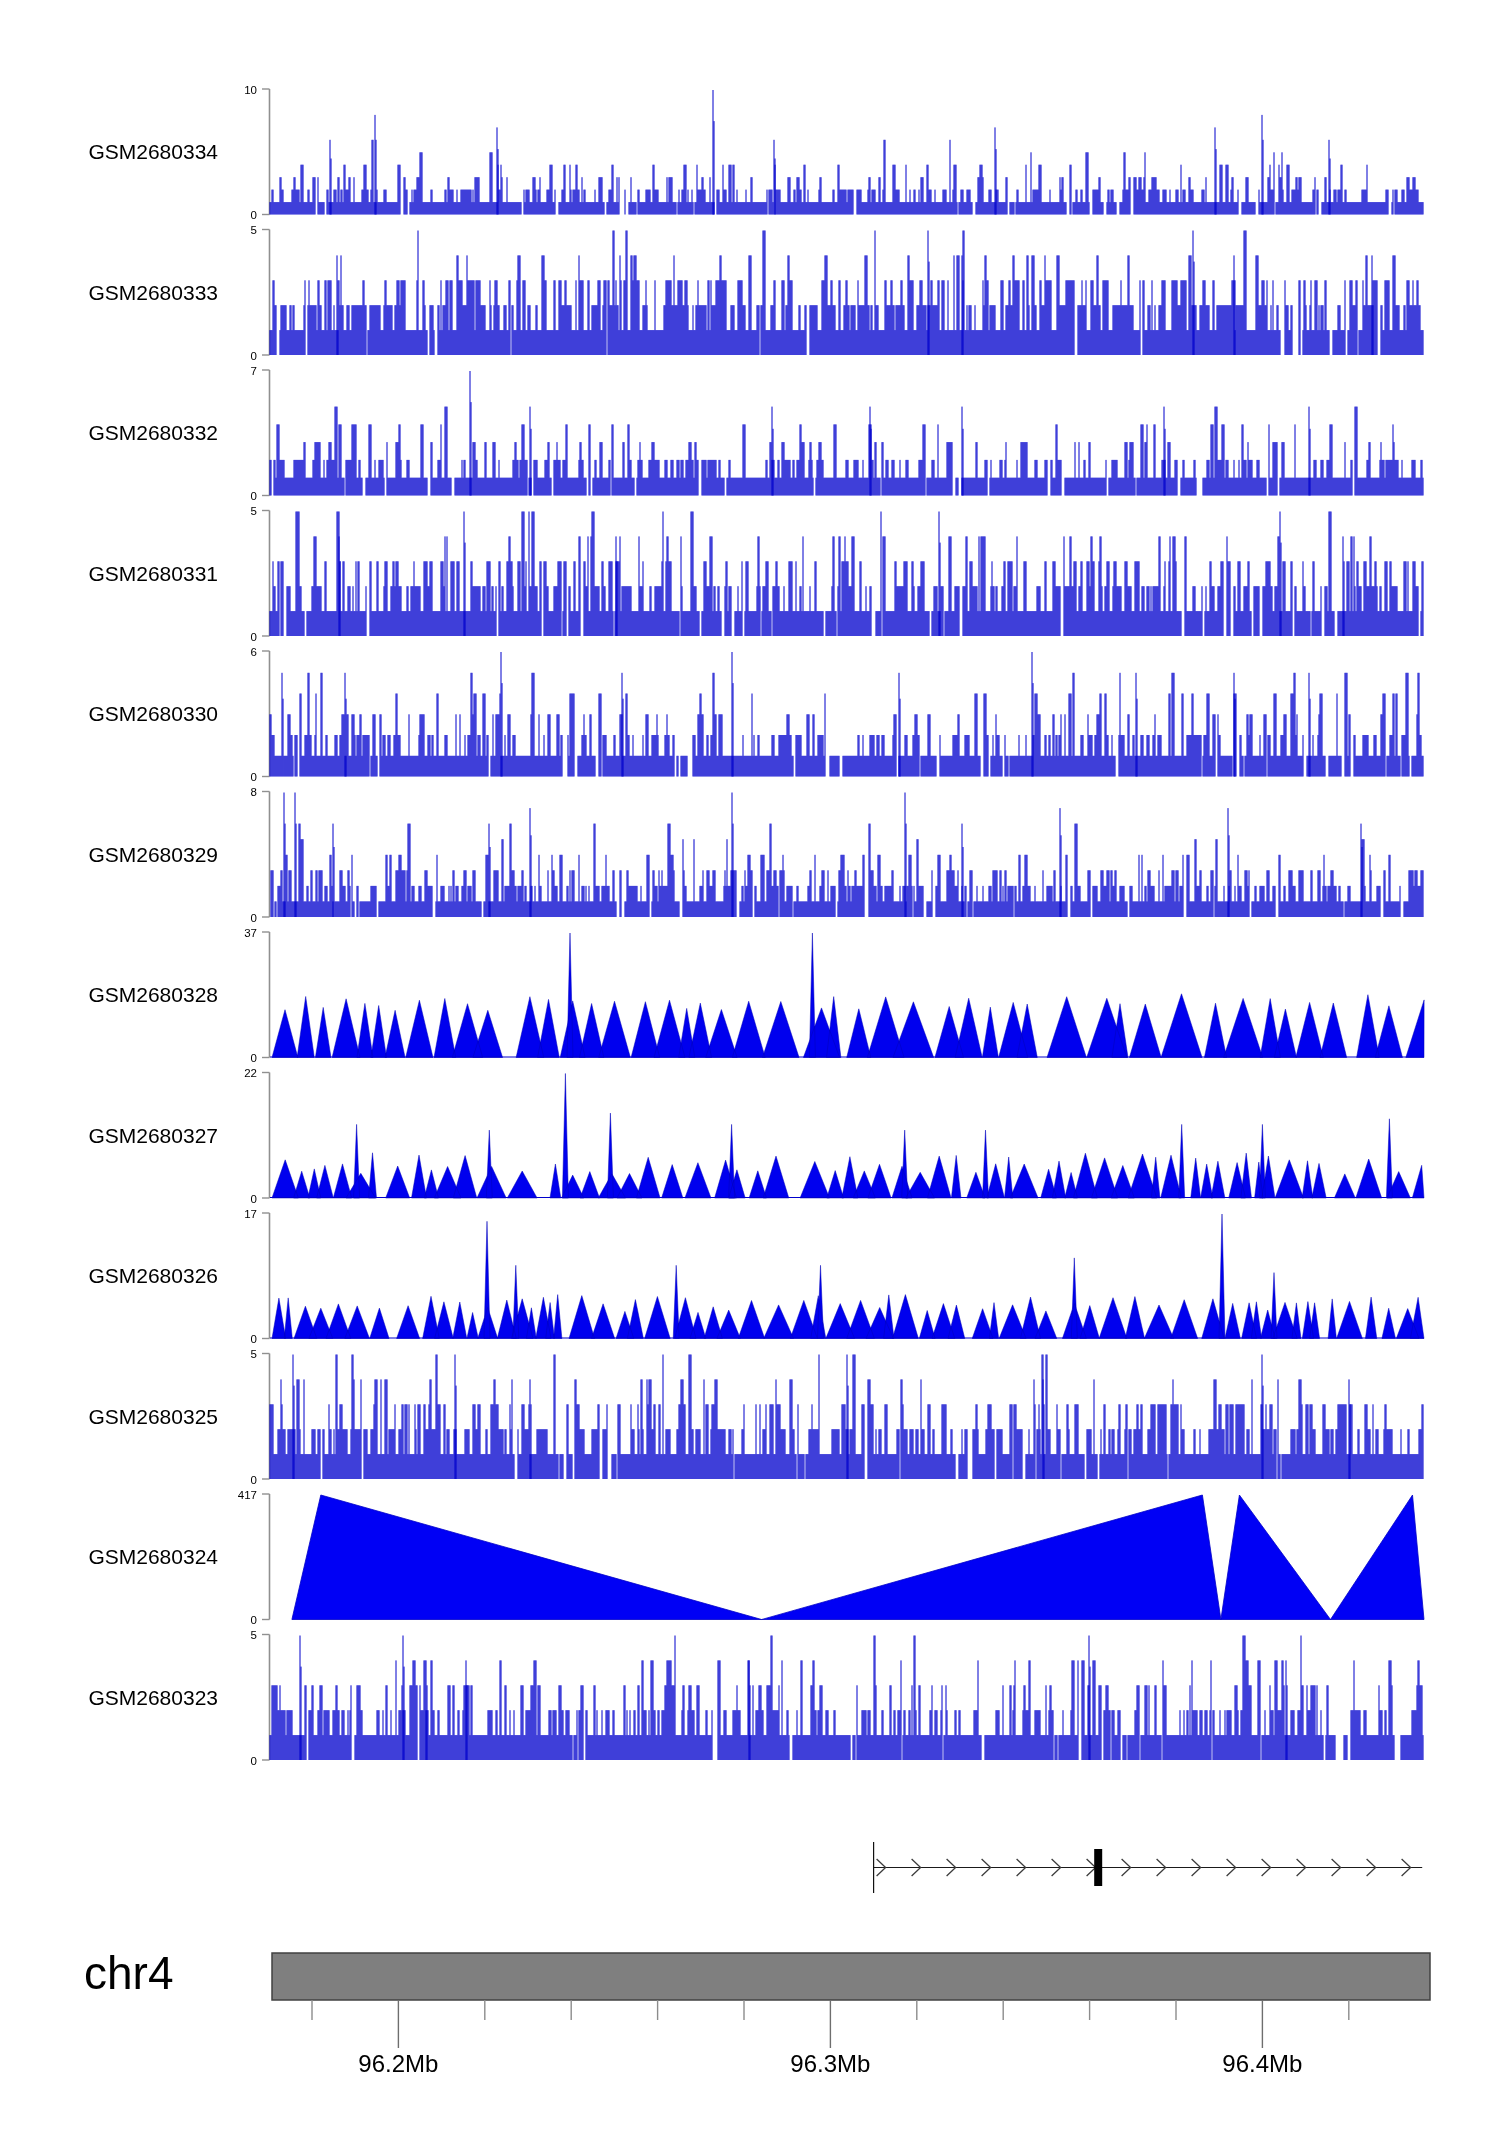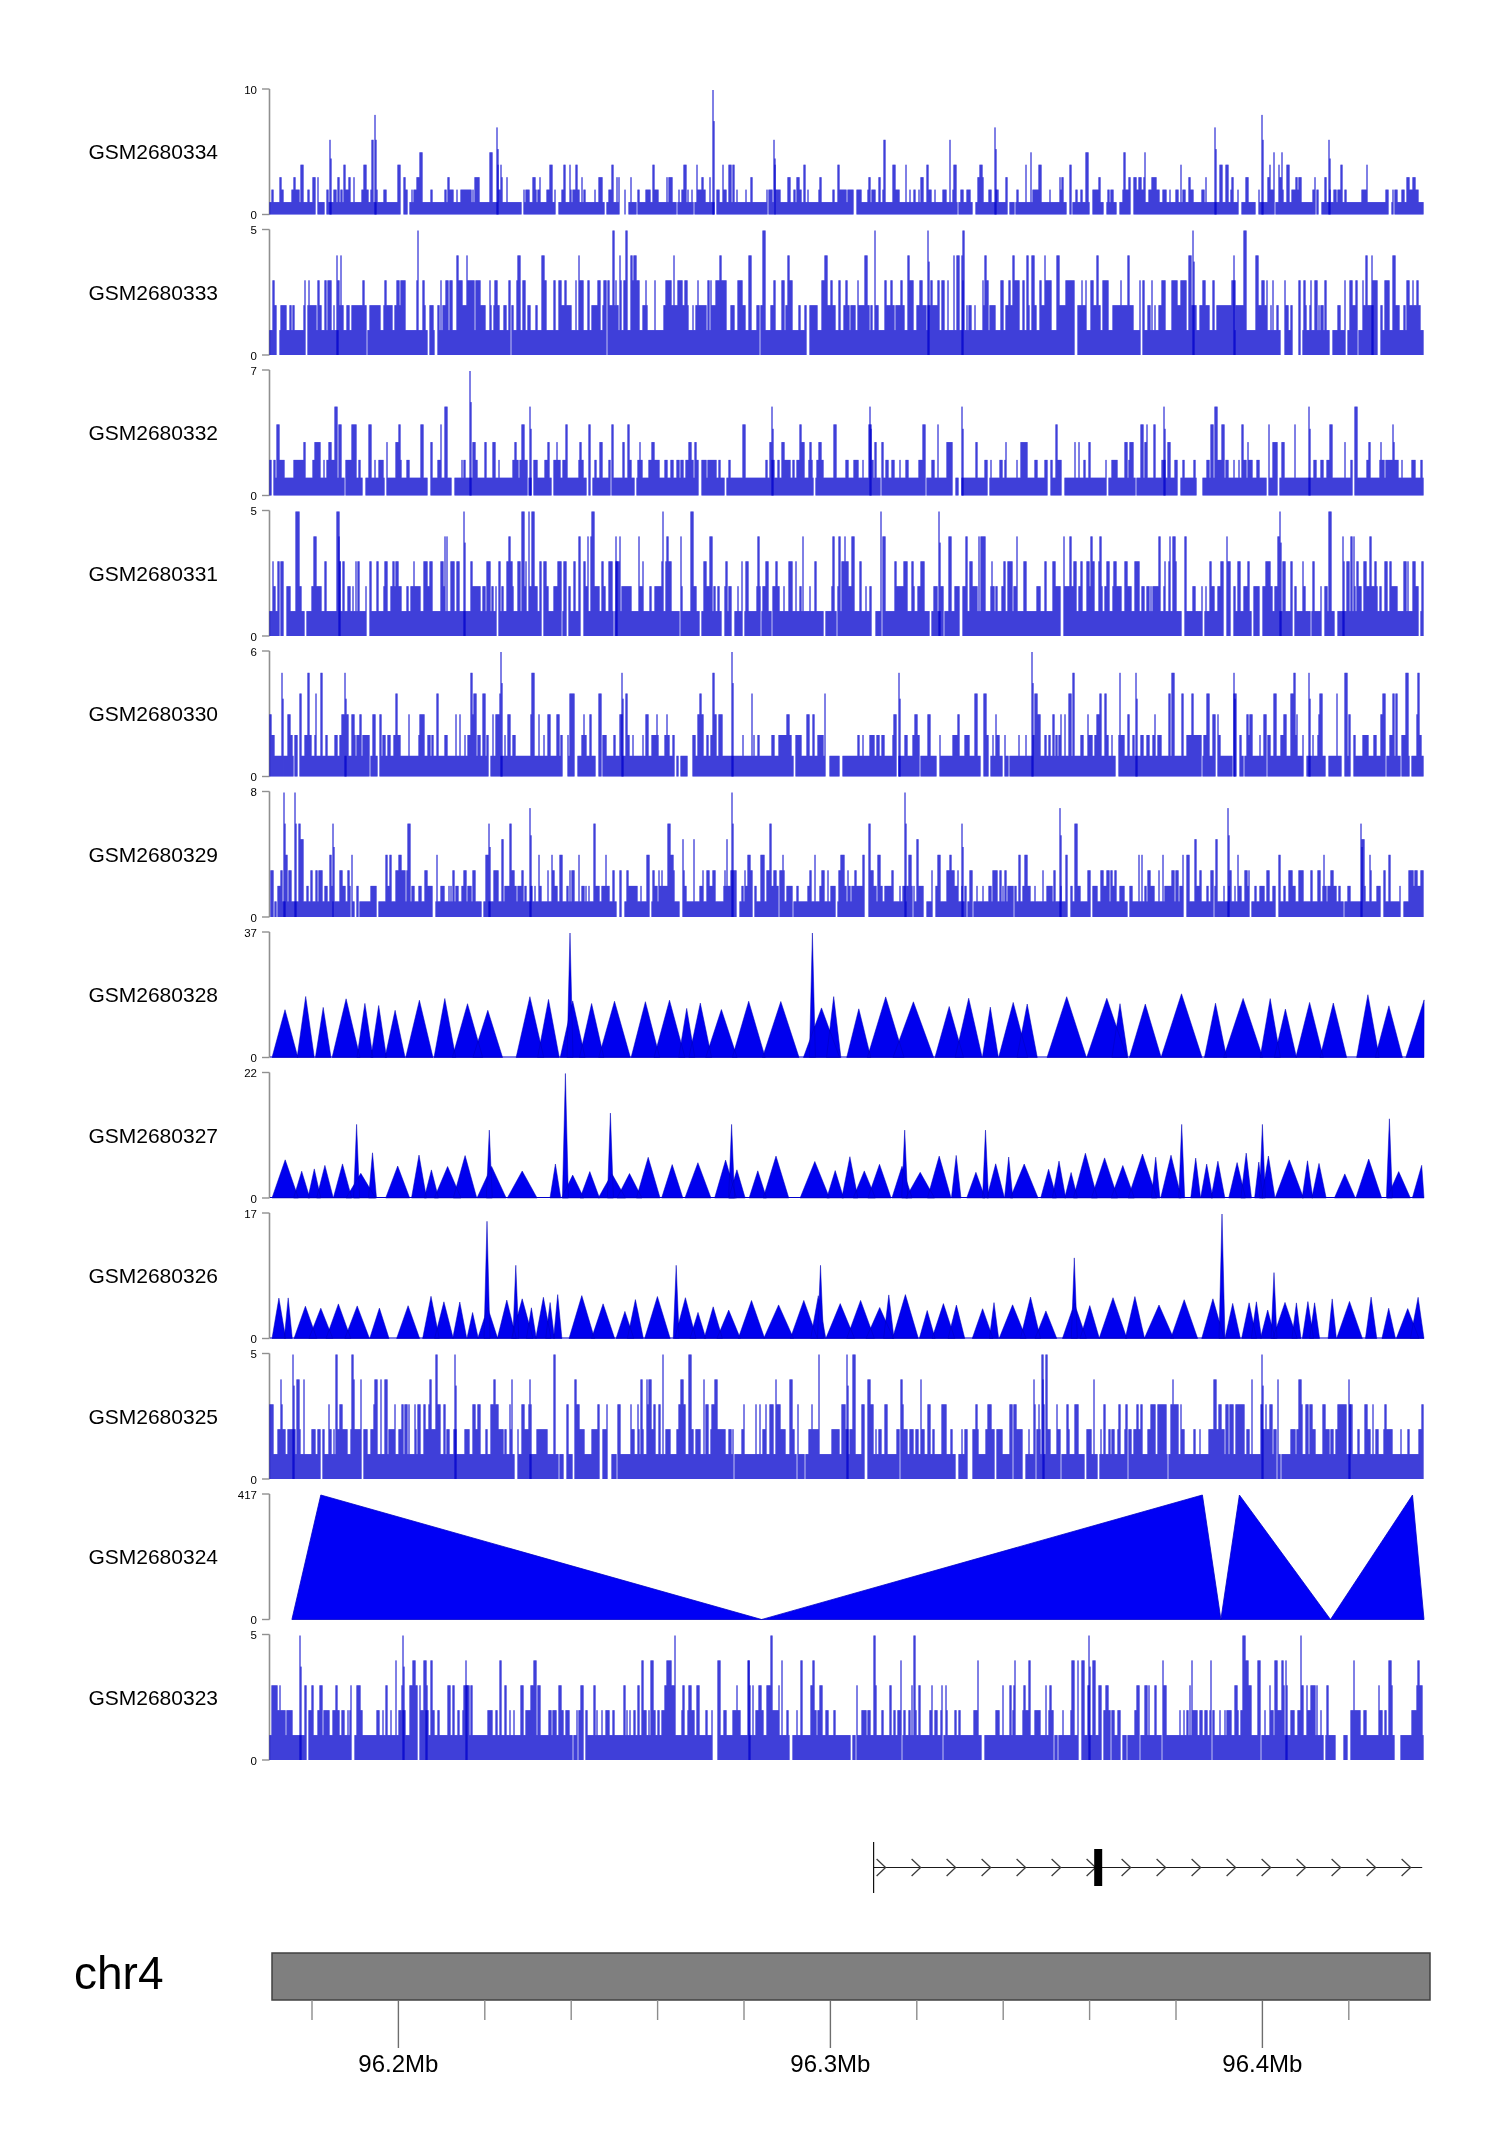--- a/index.html
+++ b/index.html
@@ -1,18 +1,18 @@
 <!DOCTYPE html>
 <html><head>
 <meta charset="utf-8">
 <style>
   html,body{margin:0;padding:0;background:#ffffff;}
   body{width:1500px;height:2140px;position:relative;font-family:"Liberation Sans",sans-serif;}
   #figure{position:absolute;left:0;top:0;width:1500px;height:2140px;background:#fff;}
-  #chrom-label{position:absolute;left:74px;top:1946px;font-size:46px;color:#000;letter-spacing:0px;}
+  #chrom-label{position:absolute;left:84px;top:1946px;font-size:46px;color:#000;letter-spacing:0px;}
   svg text{font-family:"Liberation Sans",sans-serif;}
 </style>
 </head>
 <body>
 
 <div id="figure">
   <svg id="plot" width="1500" height="2140" viewBox="0 0 1500 2140" xmlns="http://www.w3.org/2000/svg">
       <g>
         <text x="218" y="159.3" text-anchor="end" font-size="21" fill="#000000">GSM2680334</text>
         <line x1="269.5" y1="89.0" x2="269.5" y2="214.5" stroke="#909090" stroke-width="1.6"></line>

